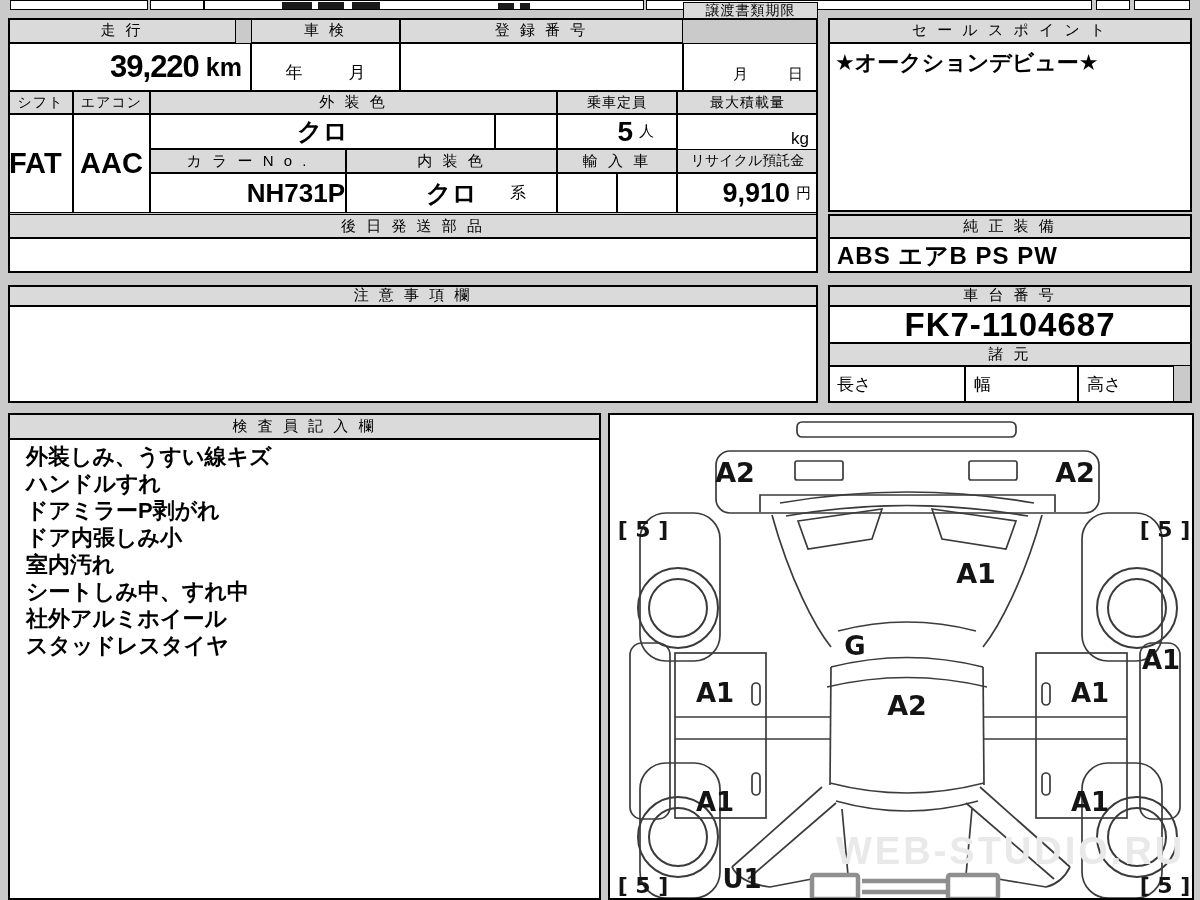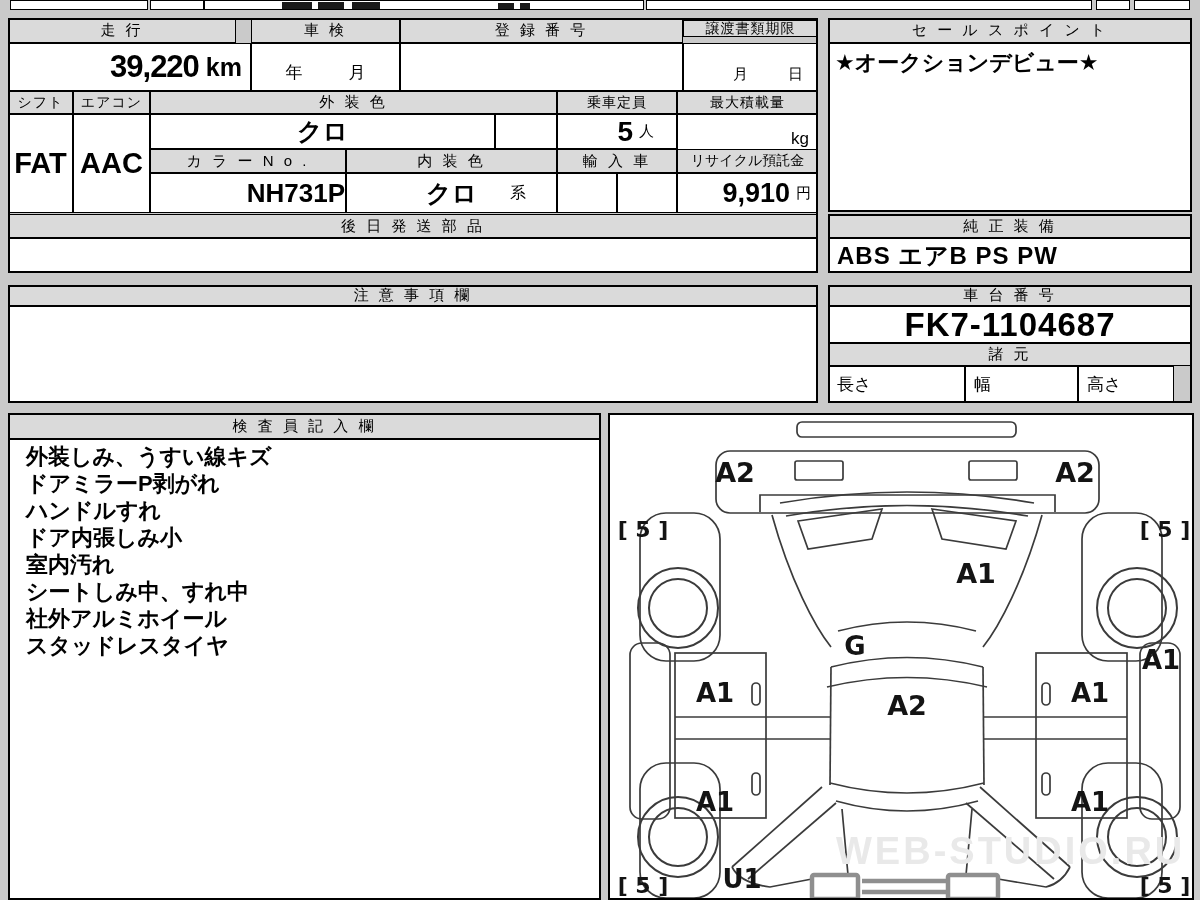--- a/index.html
+++ b/index.html
@@ -43,21 +43,21 @@
 
 <div class="c h" style="left:8px;top:18px;width:228px;height:25px">
     <span>走 行</span>
   </div>
 <div class="c h" style="left:251px;top:18px;width:149px;height:25px">
     <span>車 検</span>
   </div>
 <div class="c h" style="left:400px;top:18px;width:283px;height:25px">
     <span>登 録 番 号</span>
   </div>
-<div class="c h s" style="left:683px;top:20px;width:135px;height:17px">
+<div class="c h s" style="left:683px;top:2px;width:135px;height:17px">
     <span>譲渡書類期限</span>
   </div>
 
 <div class="c v" style="left:8px;top:43px;width:243px;height:48px;justify-content:flex-end;padding-right:8px">
   <span class="b" style="font-size:31px;letter-spacing:-1px">39,220</span>
   <span class="b" style="font-size:25px;margin-left:7px">km</span>
 </div>
 <div class="c v" style="left:251px;top:43px;width:149px;height:48px;justify-content:center;align-items:flex-end;gap:46px;padding-bottom:6px;font-size:17px">
   <span>年</span>
   <span>月</span>
@@ -79,21 +79,21 @@
 <div class="c h" style="left:150px;top:91px;width:407px;height:23px">
     <span>外 装 色</span>
   </div>
 <div class="c h s" style="left:557px;top:91px;width:120px;height:23px">
     <span>乗車定員</span>
   </div>
 <div class="c h s" style="left:677px;top:91px;width:141px;height:23px">
     <span>最大積載量</span>
   </div>
 
-<div class="c v" style="left:8px;top:114px;width:65px;height:99px;justify-content:center">
+<div class="c v" style="left:8px;top:114px;width:65px;height:99px;">
   <span class="b" style="font-size:29px">FAT</span>
 </div>
 <div class="c v" style="left:73px;top:114px;width:77px;height:99px;justify-content:center">
   <span class="b" style="font-size:29px">AAC</span>
 </div>
 <div class="c v" style="left:150px;top:114px;width:345px;height:35px;justify-content:center">
   <span class="b" style="font-size:25px">クロ</span>
 </div>
 <div class="c v" style="left:495px;top:114px;width:62px;height:35px"></div>
 <div class="c v" style="left:557px;top:114px;width:120px;height:35px;justify-content:flex-end;padding-right:22px">
@@ -177,22 +177,22 @@
   </div>
 <div class="c v" style="left:1078px;top:366px;width:96px;height:37px;padding-left:8px;font-size:17px">
     <span>高さ</span>
   </div>
 
 <div class="c h" style="left:8px;top:413px;width:593px;height:26px">
     <span>検 査 員 記 入 欄</span>
   </div>
 <div class="c" style="left:8px;top:439px;width:593px;height:461px;padding:3px 17px">
   <div class="notes-line">外装しみ、うすい線キズ</div>
+  <div class="notes-line">ハンドルすれ</div>
   <div class="notes-line">ドアミラーP剥がれ</div>
-  <div class="notes-line">ハンドルすれ</div>
   <div class="notes-line">ドア内張しみ小</div>
   <div class="notes-line">室内汚れ</div>
   <div class="notes-line">シートしみ中、すれ中</div>
   <div class="notes-line">社外アルミホイール</div>
   <div class="notes-line">スタッドレスタイヤ</div>
 </div>
 
 <div class="c" style="left:608px;top:413px;width:586px;height:487px;border-width:2px;padding:0">
 <svg width="582" height="483" viewBox="0 0 582 483" xmlns="http://www.w3.org/2000/svg">
 

